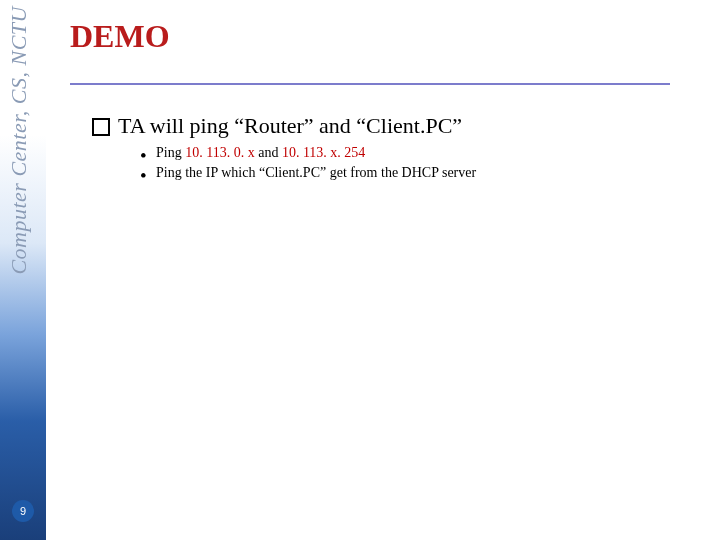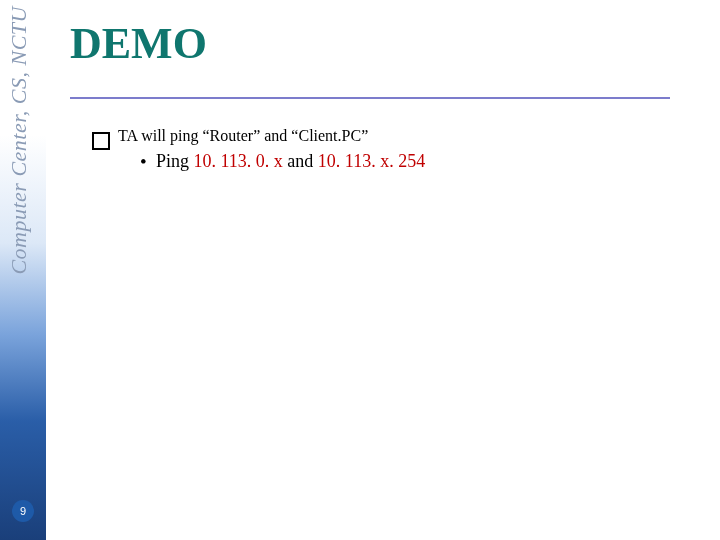--- a/index.html
+++ b/index.html
@@ -34,57 +34,57 @@
     font-size: 11px;
     font-family: Arial, sans-serif;
     display: flex; align-items: center; justify-content: center;
   }
   .content {
     position: absolute;
     left: 70px; top: 0;
     width: 640px;
   }
   .title {
-    font-size: 44px;
-    color: #0f766e;
+    font-size: 32px;
+    color: #b91c1c;
     margin-top: 18px;
     margin-bottom: 28px;
     font-family: "Times New Roman", Times, serif;
   }
   .rule {
     height: 2px;
     background: #7c7ccc;
     width: 600px;
     margin-bottom: 28px;
   }
   .bullets {
     padding-left: 22px;
     width: 590px;
   }
   .q-item {
-    font-size: 16px;
+    font-size: 22px;
     color: #000;
     margin-bottom: 6px;
     position: relative;
     padding-left: 26px;
   }
   .q-item::before {
     content: "";
     position: absolute;
     left: 0; top: 5px;
     width: 14px; height: 14px;
     border: 2px solid #000;
     background: #fff;
   }
   .sub {
     list-style: none;
     margin: 6px 0 14px 48px;
   }
   .sub li {
-    font-size: 18px;
+    font-size: 14px;
     color: #000;
     margin-bottom: 4px;
     position: relative;
     padding-left: 16px;
   }
   .sub li::before {
     content: "•";
     position: absolute;
     left: 0; top: 0;
     font-size: 19px;
@@ -108,19 +108,20 @@
 
     <div class="bullets">
 
       <div class="q-item">
         <span>TA will ping “Router” and “Client.PC”</span>
       </div>
       <ul class="sub">
         <li>
           <span>Ping </span><span class="red">10. 113. 0. x</span><span> and </span><span class="red">10. 113. x. 254</span>
         </li>
+        <li>Ping the IP which “Client.PC” get from the DHCP server</li>
       </ul>
 
 
     </div>
   </div>
 
 </div>
 
 </body></html>

